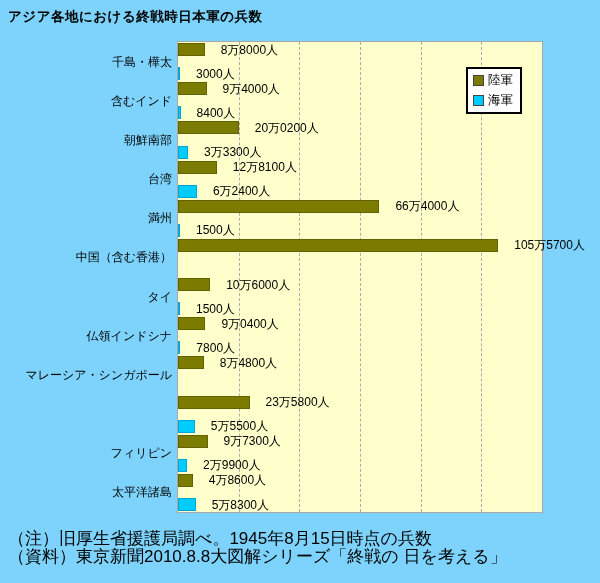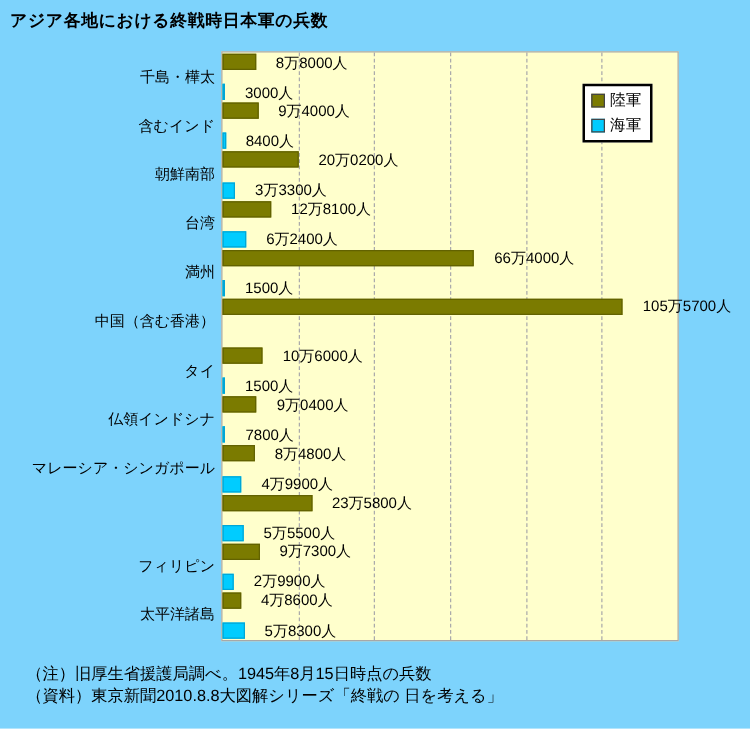--- a/index.html
+++ b/index.html
@@ -15,21 +15,21 @@
   .bar{height:13px;box-sizing:border-box;flex:0 0 auto;}
   .bar.army{background:#7B7B00;border:1px solid #626200;}
   .bar.navy{background:#00CCFF;border:1px solid #00A6D6;}
   .bar-value{margin-left:16px;font-size:12px;white-space:nowrap;line-height:1;}
   #legend{position:absolute;left:288px;top:25px;background:#fff;border:2px solid #000;padding:3px 7px 3px 5px;display:flex;flex-direction:column;gap:3px;}
   .legend-entry{display:flex;align-items:center;gap:4px;}
   .legend-swatch{width:11px;height:11px;box-sizing:border-box;border:1px solid #444;}
   .legend-swatch.army{background:#7B7B00;}
   .legend-swatch.navy{background:#00CCFF;}
   .legend-label{font-size:12.5px;white-space:nowrap;}
-  #notes{position:absolute;left:21px;top:530px;font-size:13px;line-height:18px;white-space:nowrap;}
+  #notes{position:absolute;left:8px;top:530px;font-size:17px;line-height:18px;white-space:nowrap;}
 </style>
 </head>
 <body>
 
 <div id="page">
   <div id="chart-title">アジア各地における終戦時日本軍の兵数</div>
 
   <div id="plot">
     <div id="gridlines">
         <div class="gridline" style="left: 16.6667%;"></div>
@@ -122,24 +122,20 @@
             <div class="bar navy" style="width: 0.65%;"></div>
             <span class="bar-value">7800人</span>
           </div>
         </div>
         <div class="row">
           <div class="cat-label">マレーシア・シンガポール</div>
           <div class="bar-line">
             <div class="bar army" style="width: 7.06667%;"></div>
             <span class="bar-value">8万4800人</span>
           </div>
-          <div class="bar-line">
-            <div class="bar navy" style="width: 4.15833%;"></div>
-            <span class="bar-value">4万9900人</span>
-          </div>
         </div>
         <div class="row">
           <div class="bar-line">
             <div class="bar army" style="width: 19.65%;"></div>
             <span class="bar-value">23万5800人</span>
           </div>
           <div class="bar-line">
             <div class="bar navy" style="width: 4.625%;"></div>
             <span class="bar-value">5万5500人</span>
           </div>

